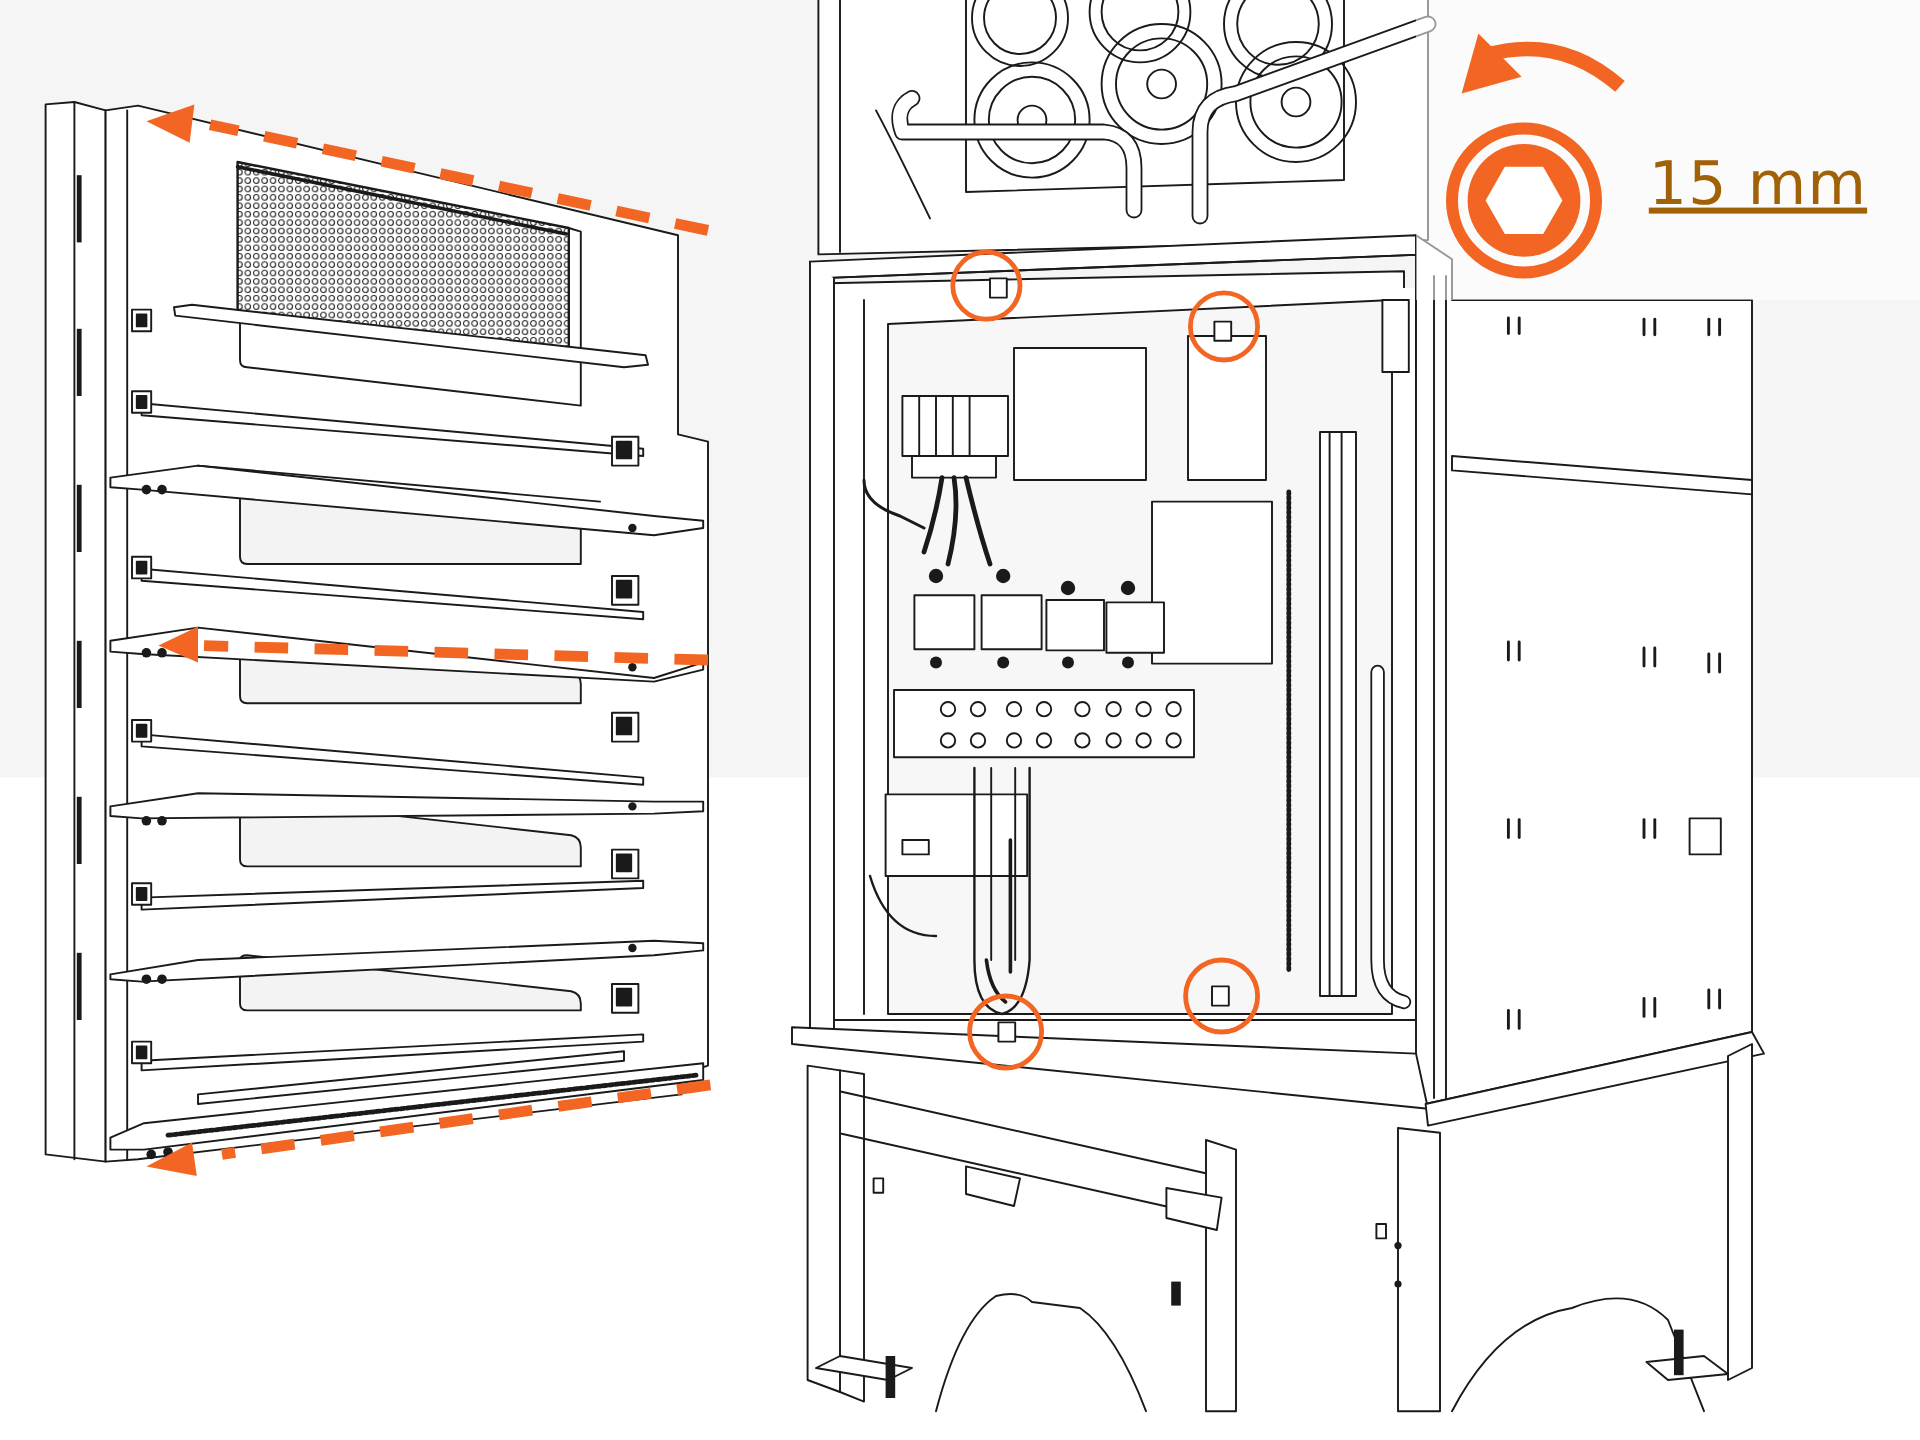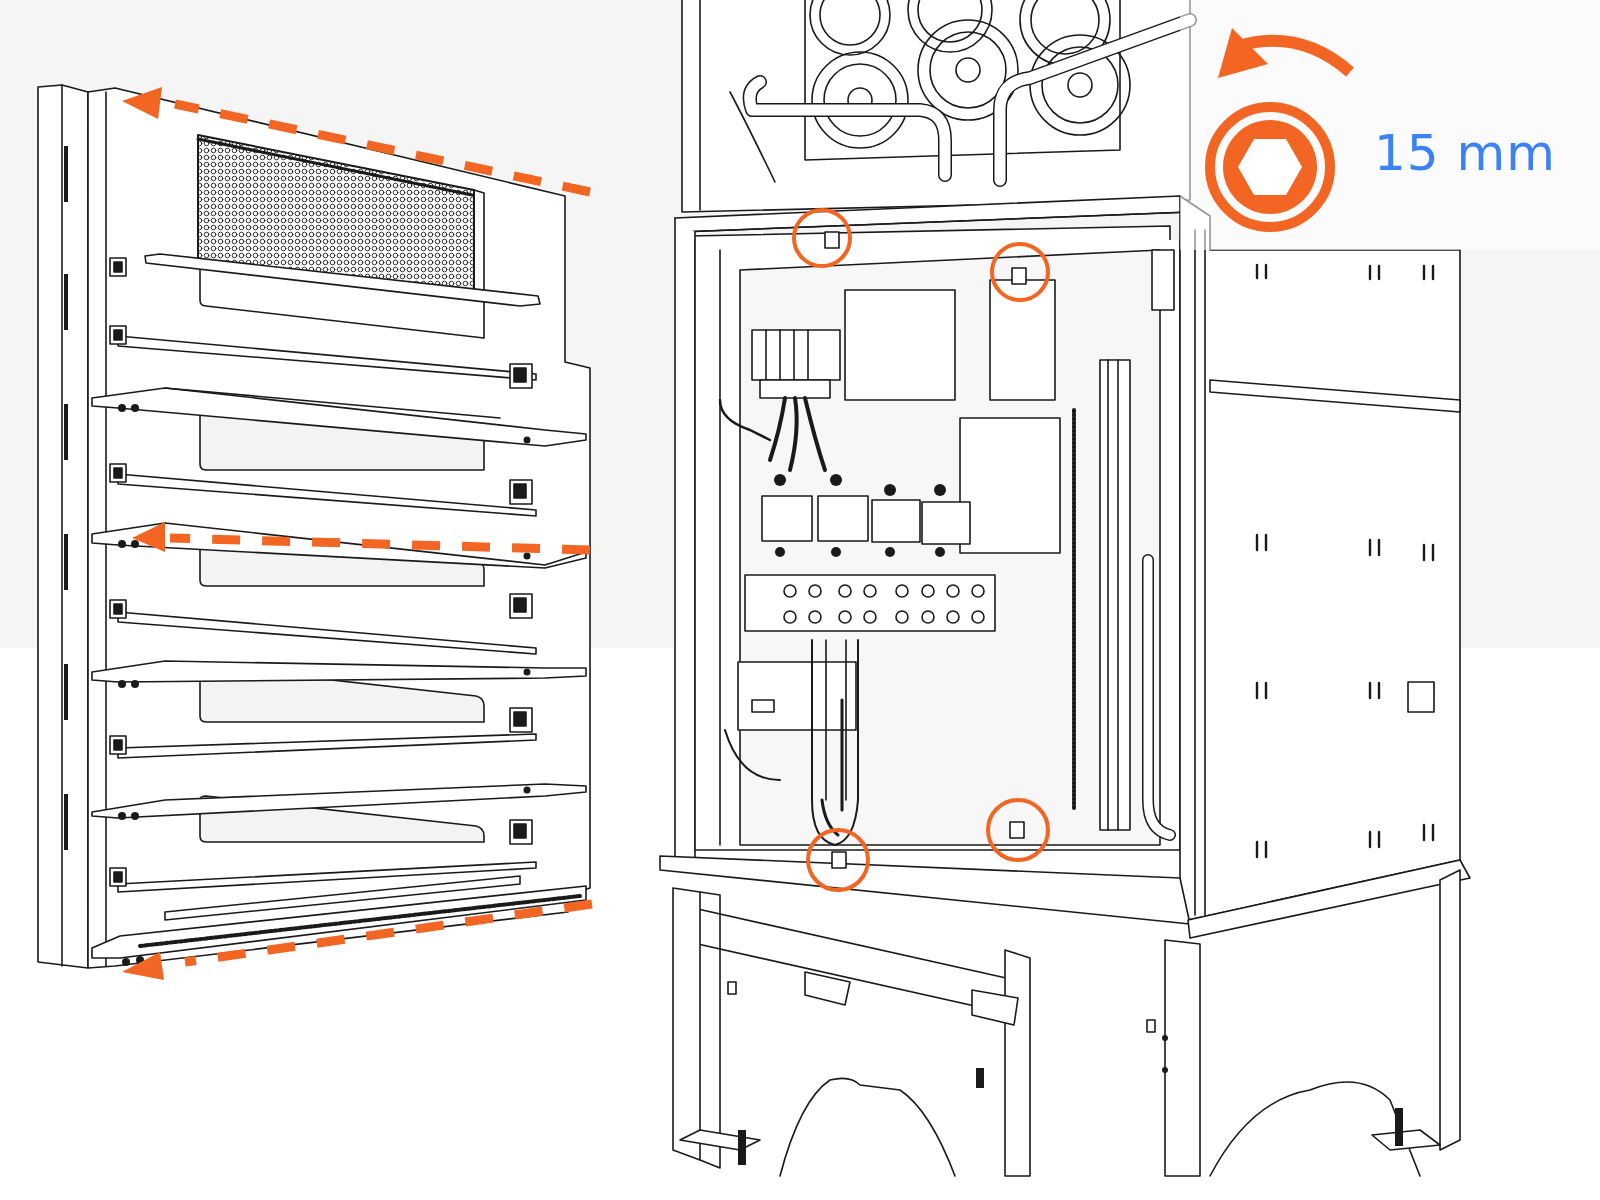--- a/index.html
+++ b/index.html
@@ -386,13 +386,13 @@
     <polygon points="1218,78 1232,28 1268,64" fill="#f26522"></polygon>
   </g>
 
   <g>
     <circle cx="1270" cy="167" r="60" fill="none" stroke="#f26522" stroke-width="10"></circle>
     <circle cx="1270" cy="167" r="47" fill="#f26522"></circle>
     <polygon points="1238,167 1254,139 1286,139 1302,167 1286,195 1254,195" fill="#ffffff"></polygon>
   </g>
 </svg>
 
-<div class="callout-label" style="color:#3b82f6;">15 mm</div>
+<div class="callout-label" style="color:#a16207;text-decoration:underline;">15 mm</div>
 
 </body></html>

